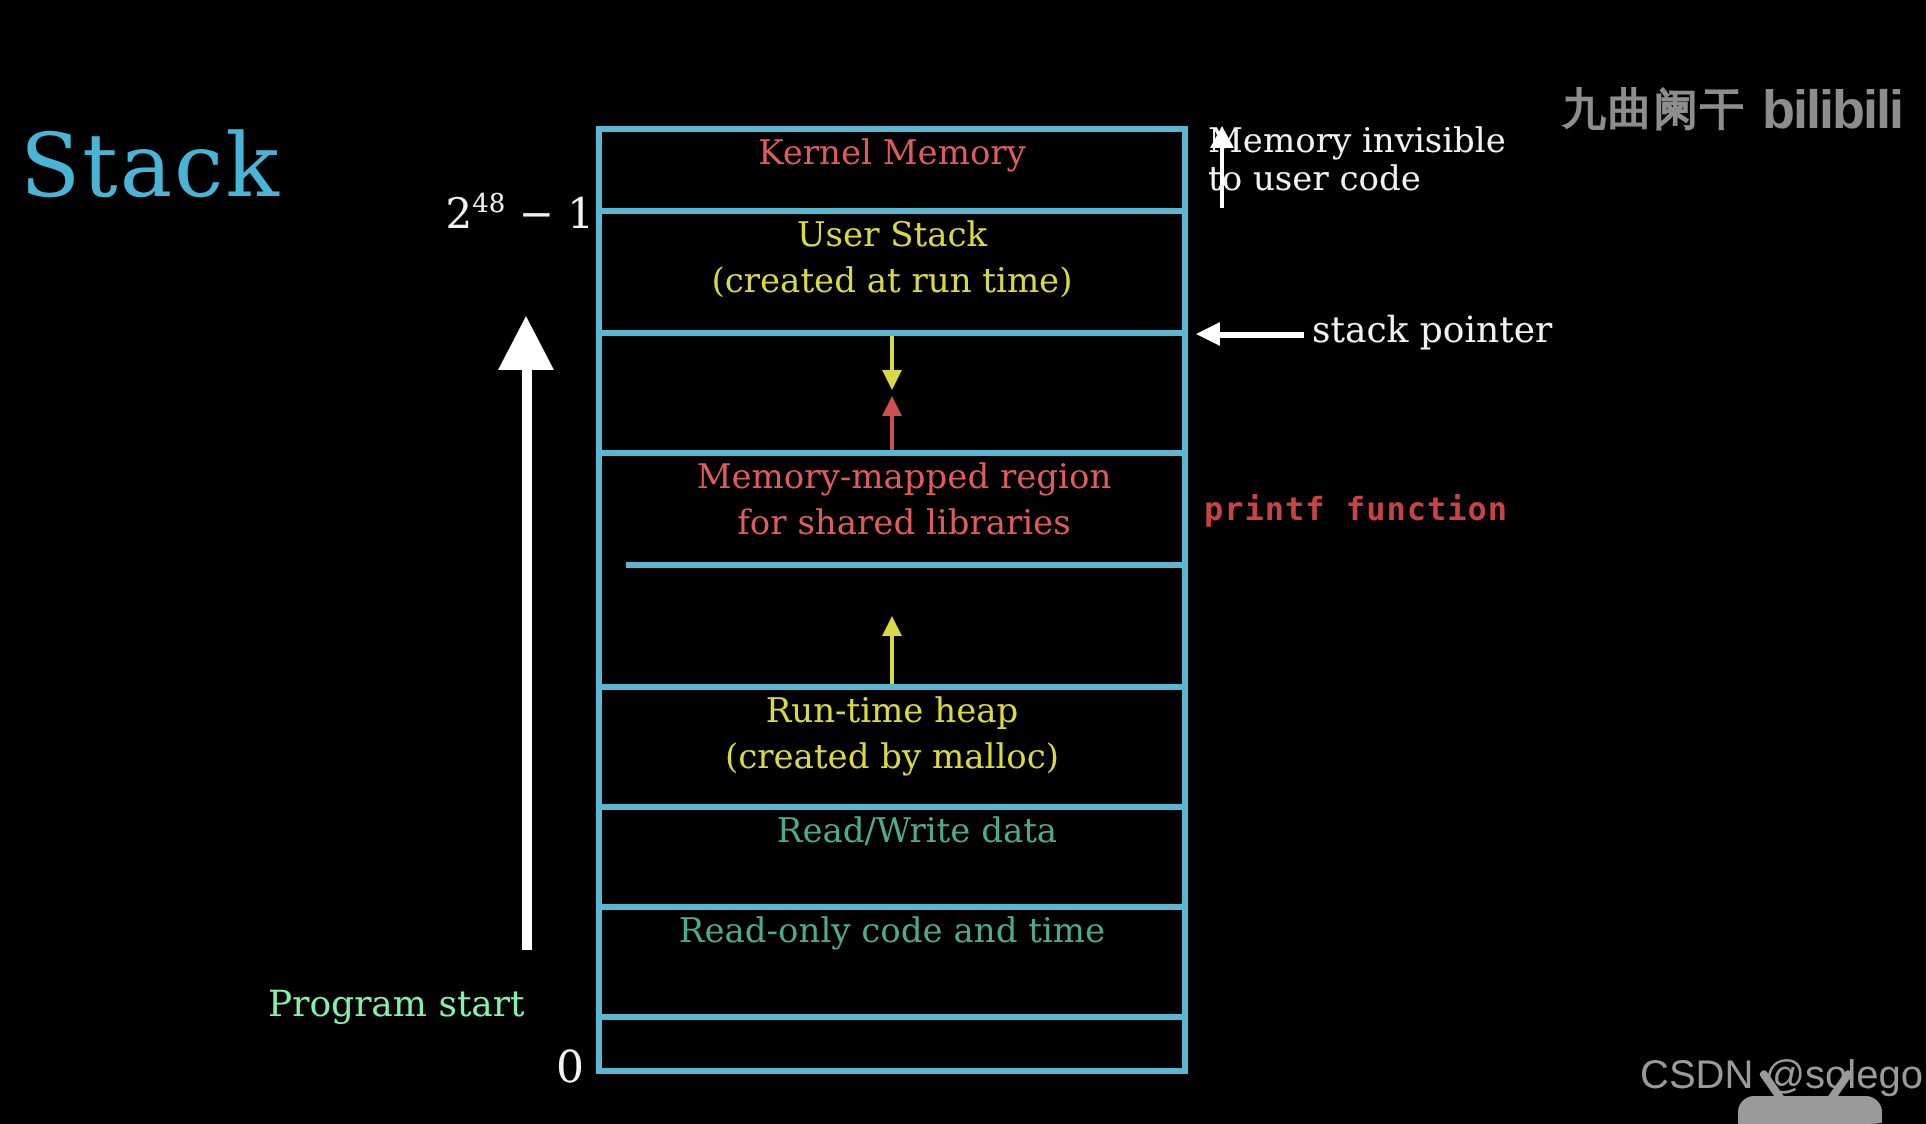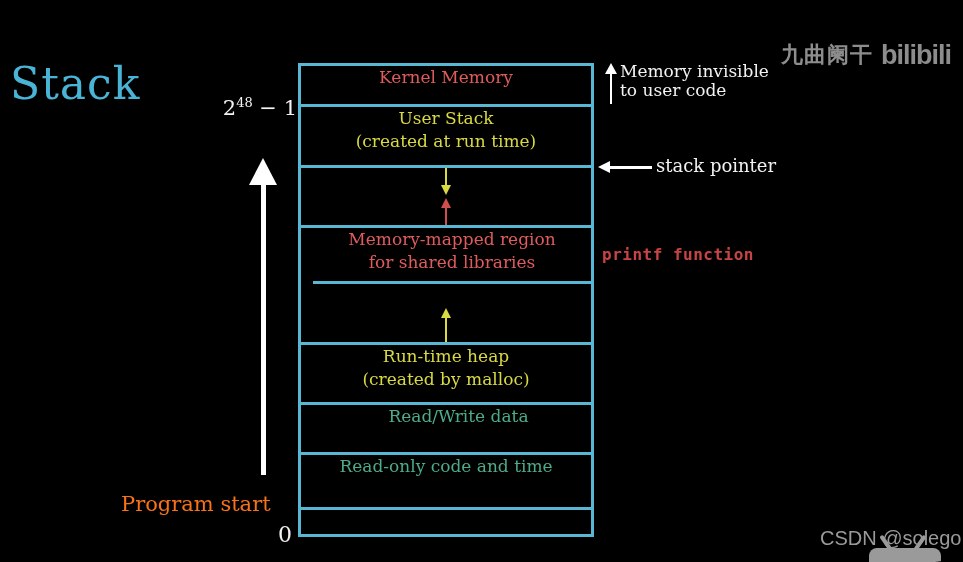--- a/index.html
+++ b/index.html
@@ -36,23 +36,23 @@
   .addr-bottom {
     position: absolute;
     left: 230px; top: 522px;
     width: 62px;
     text-align: right;
     color: #f2f2f2;
     font-size: 22px;
   }
   .program-start {
     position: absolute;
-    left: 121px; top: 492px;
-    color: #f97316;
-    font-size: 21px;
+    left: 134px; top: 492px;
+    color: #86efac;
+    font-size: 18px;
   }
 
   
   .big-arrow { position: absolute; left: 249px; top: 158px; width: 28px; height: 317px; }
   .big-arrow .head {
     position: absolute; left: 0; top: 0;
     width: 0; height: 0;
     border-left: 14px solid transparent;
     border-right: 14px solid transparent;
     border-bottom: 27px solid #fff;
@@ -119,21 +119,21 @@
   .mem-invisible .up-arrow { position: absolute; left: 2px; top: 1px; width: 12px; height: 41px; }
   .mem-invisible .up-arrow .h {
     position: absolute; left: 0; top: 0; width: 0; height: 0;
     border-left: 6px solid transparent;
     border-right: 6px solid transparent;
     border-bottom: 11px solid #fff;
   }
   .mem-invisible .up-arrow .s {
     position: absolute; left: 4.75px; top: 10px; width: 2.5px; height: 31px; background: #fff;
   }
-  .mem-invisible .txt { margin-left: 17px; font-size: 17px; line-height: 19px; }
+  .mem-invisible .txt { margin-left: 1px; font-size: 17px; line-height: 19px; }
 
   .stack-pointer { position: absolute; left: 598px; top: 155px; color: #f2f2f2; }
   .stack-pointer .left-arrow { position: absolute; left: 0; top: 6px; width: 54px; height: 13px; }
   .stack-pointer .left-arrow .h {
     position: absolute; left: 0; top: 0; width: 0; height: 0;
     border-top: 6.5px solid transparent;
     border-bottom: 6.5px solid transparent;
     border-right: 12px solid #fff;
   }
   .stack-pointer .left-arrow .s {

